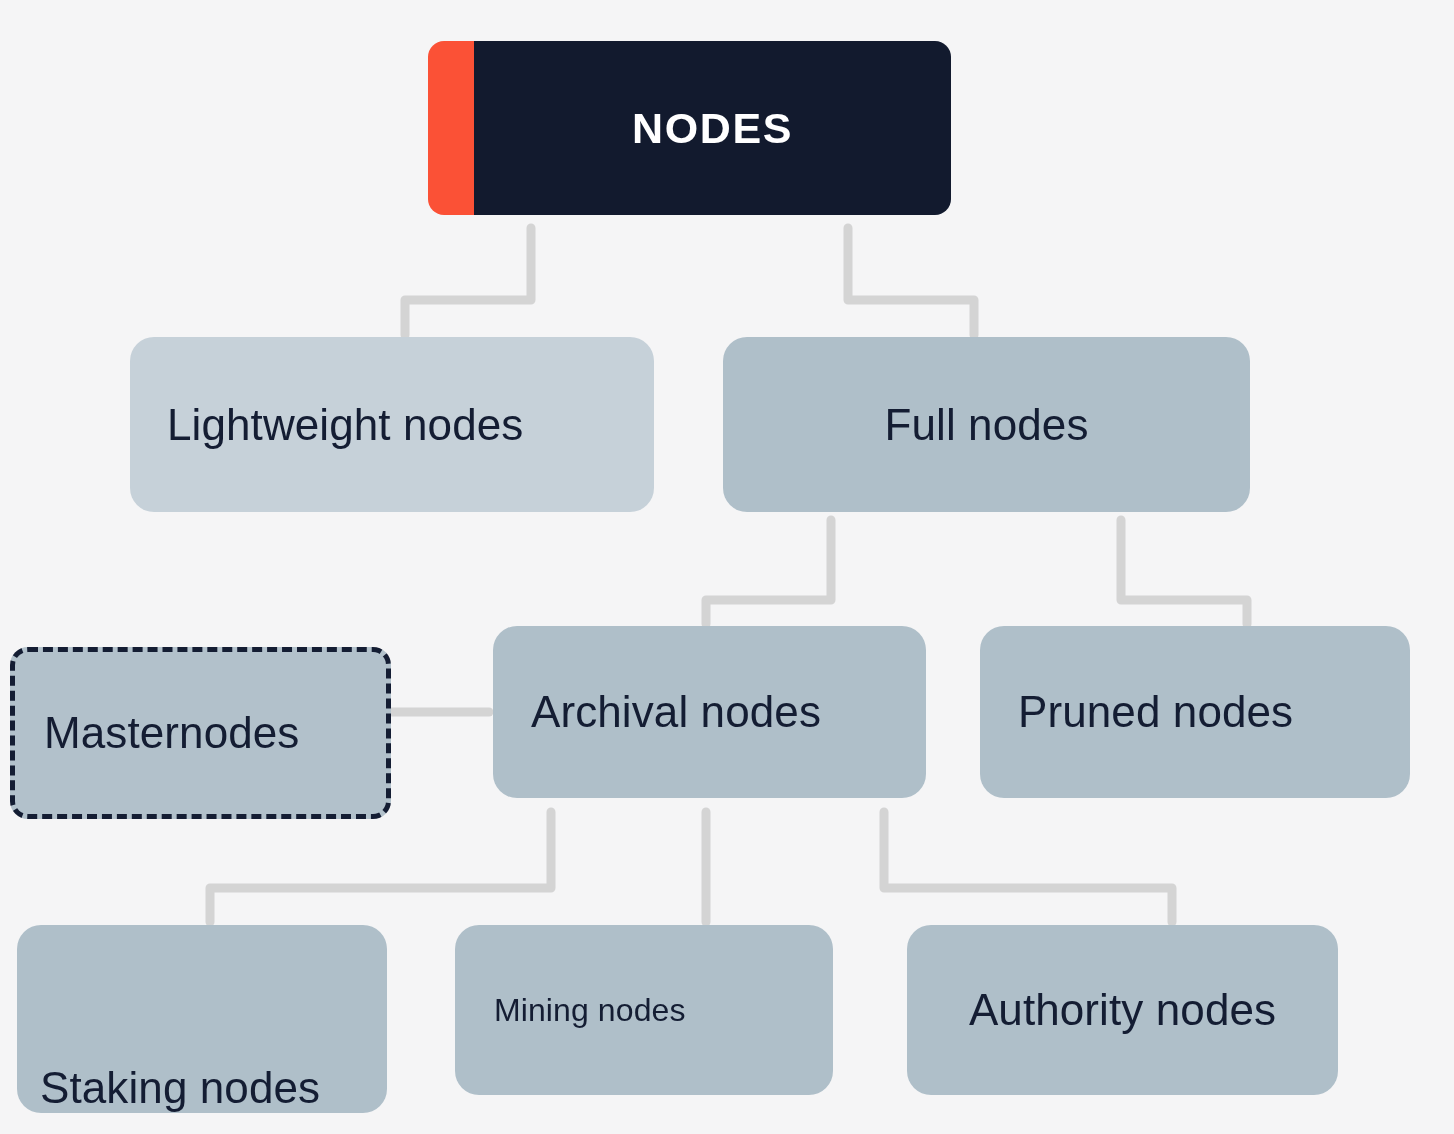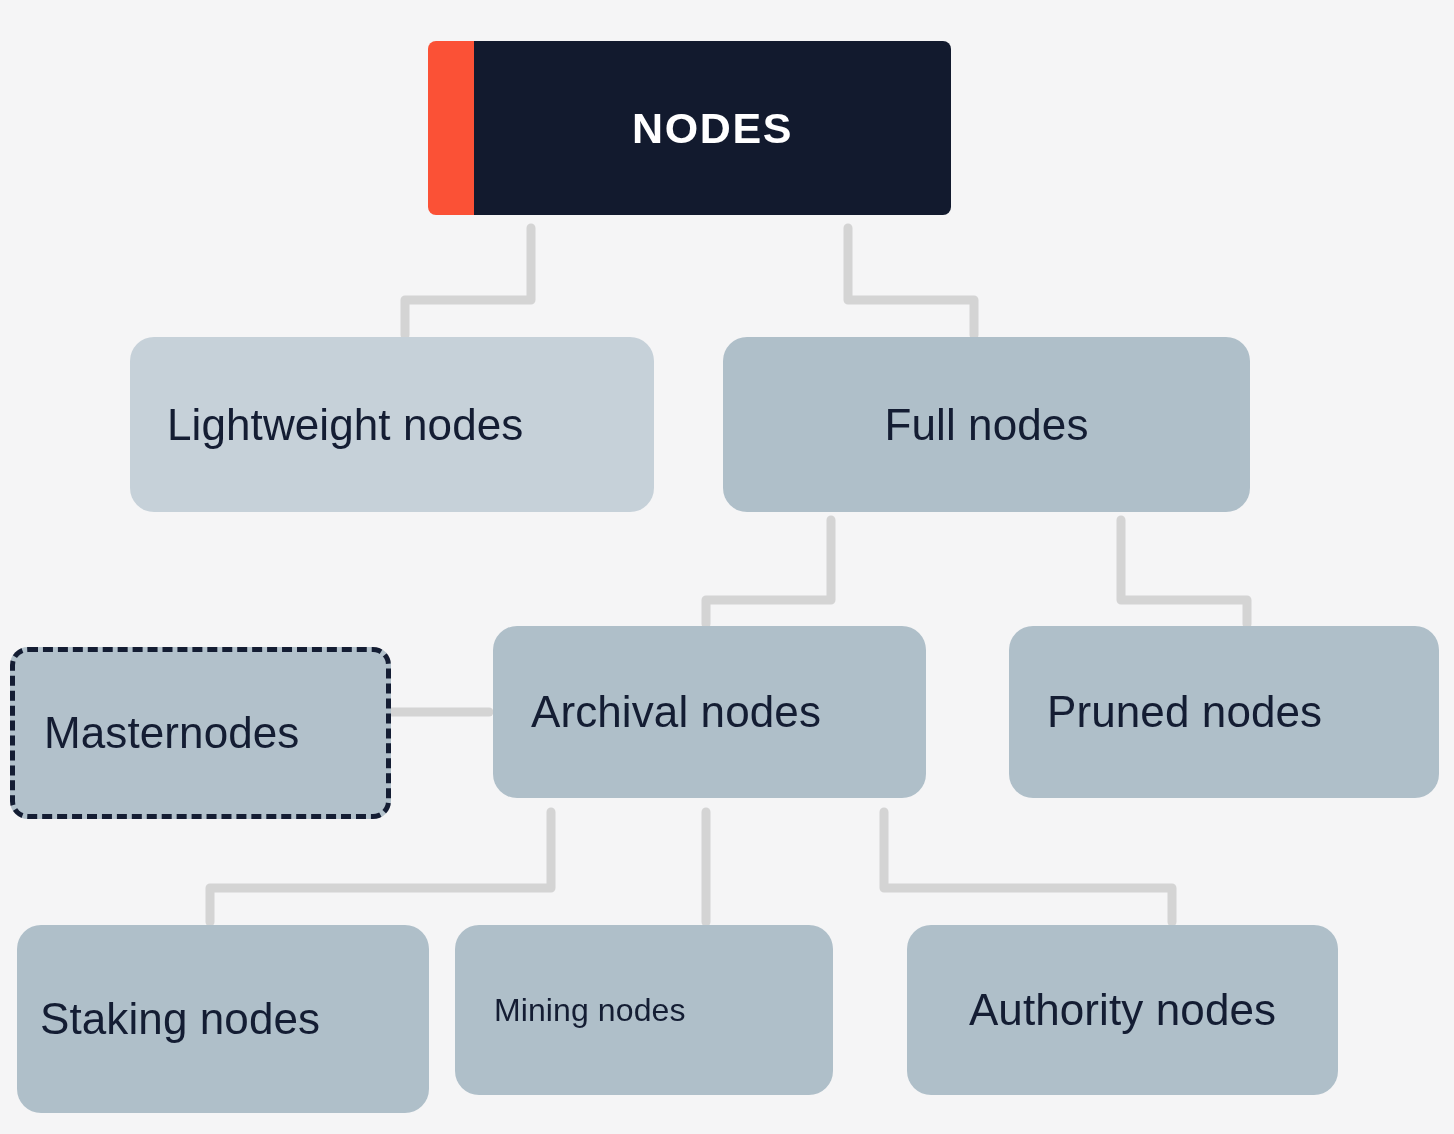--- a/index.html
+++ b/index.html
@@ -48,21 +48,21 @@
     border-radius: 18px;
     margin-top: 21px;
   }
   
   #root-box {
     position: absolute;
     left: 428px;
     top: 41px;
     width: 523px;
     height: 174px;
-    border-radius: 8px;
+    border-radius: 16px;
     overflow: hidden;
     display: flex;
     align-items: stretch;
   }
   #root-accent {
     width: 46px;
     background: #fb5136;
     flex: 0 0 46px;
   }
   #root-body {
@@ -121,25 +121,25 @@
   </div>
 
   <div class="node-box dashed" style="left:10px; top:626px; width:381px; height:172px; padding-left:29px; font-size:44px;">
     <span>Masternodes</span>
   </div>
 
   <div class="node-box mid" style="left:493px; top:626px; width:433px; height:172px; padding-left:38px; font-size:44px;">
     <span>Archival nodes</span>
   </div>
 
-  <div class="node-box mid" style="left:980px; top:626px; width:430px; height:172px; padding-left:38px; font-size:44px;margin-left:29px;">
+  <div class="node-box mid" style="left:980px; top:626px; width:430px; height:172px; padding-left:38px; font-size:44px;">
     <span>Pruned nodes</span>
   </div>
 
-  <div class="node-box mid" style="left:17px; top:925px; width:412px; height:188px; padding-left:23px; font-size:44px;">
+  <div class="node-box mid" style="left:17px; top:925px; width:370px; height:188px; padding-left:23px; font-size:44px;align-items:flex-end;">
     <span>Staking nodes</span>
   </div>
 
   <div class="node-box mid" style="left:455px; top:925px; width:378px; height:170px; padding-left:39px; font-size:32px;">
     <span>Mining nodes</span>
   </div>
 
   <div class="node-box mid" style="left:907px; top:925px; width:431px; height:170px; justify-content:center; font-size:44px;">
     <span>Authority nodes</span>
   </div>

